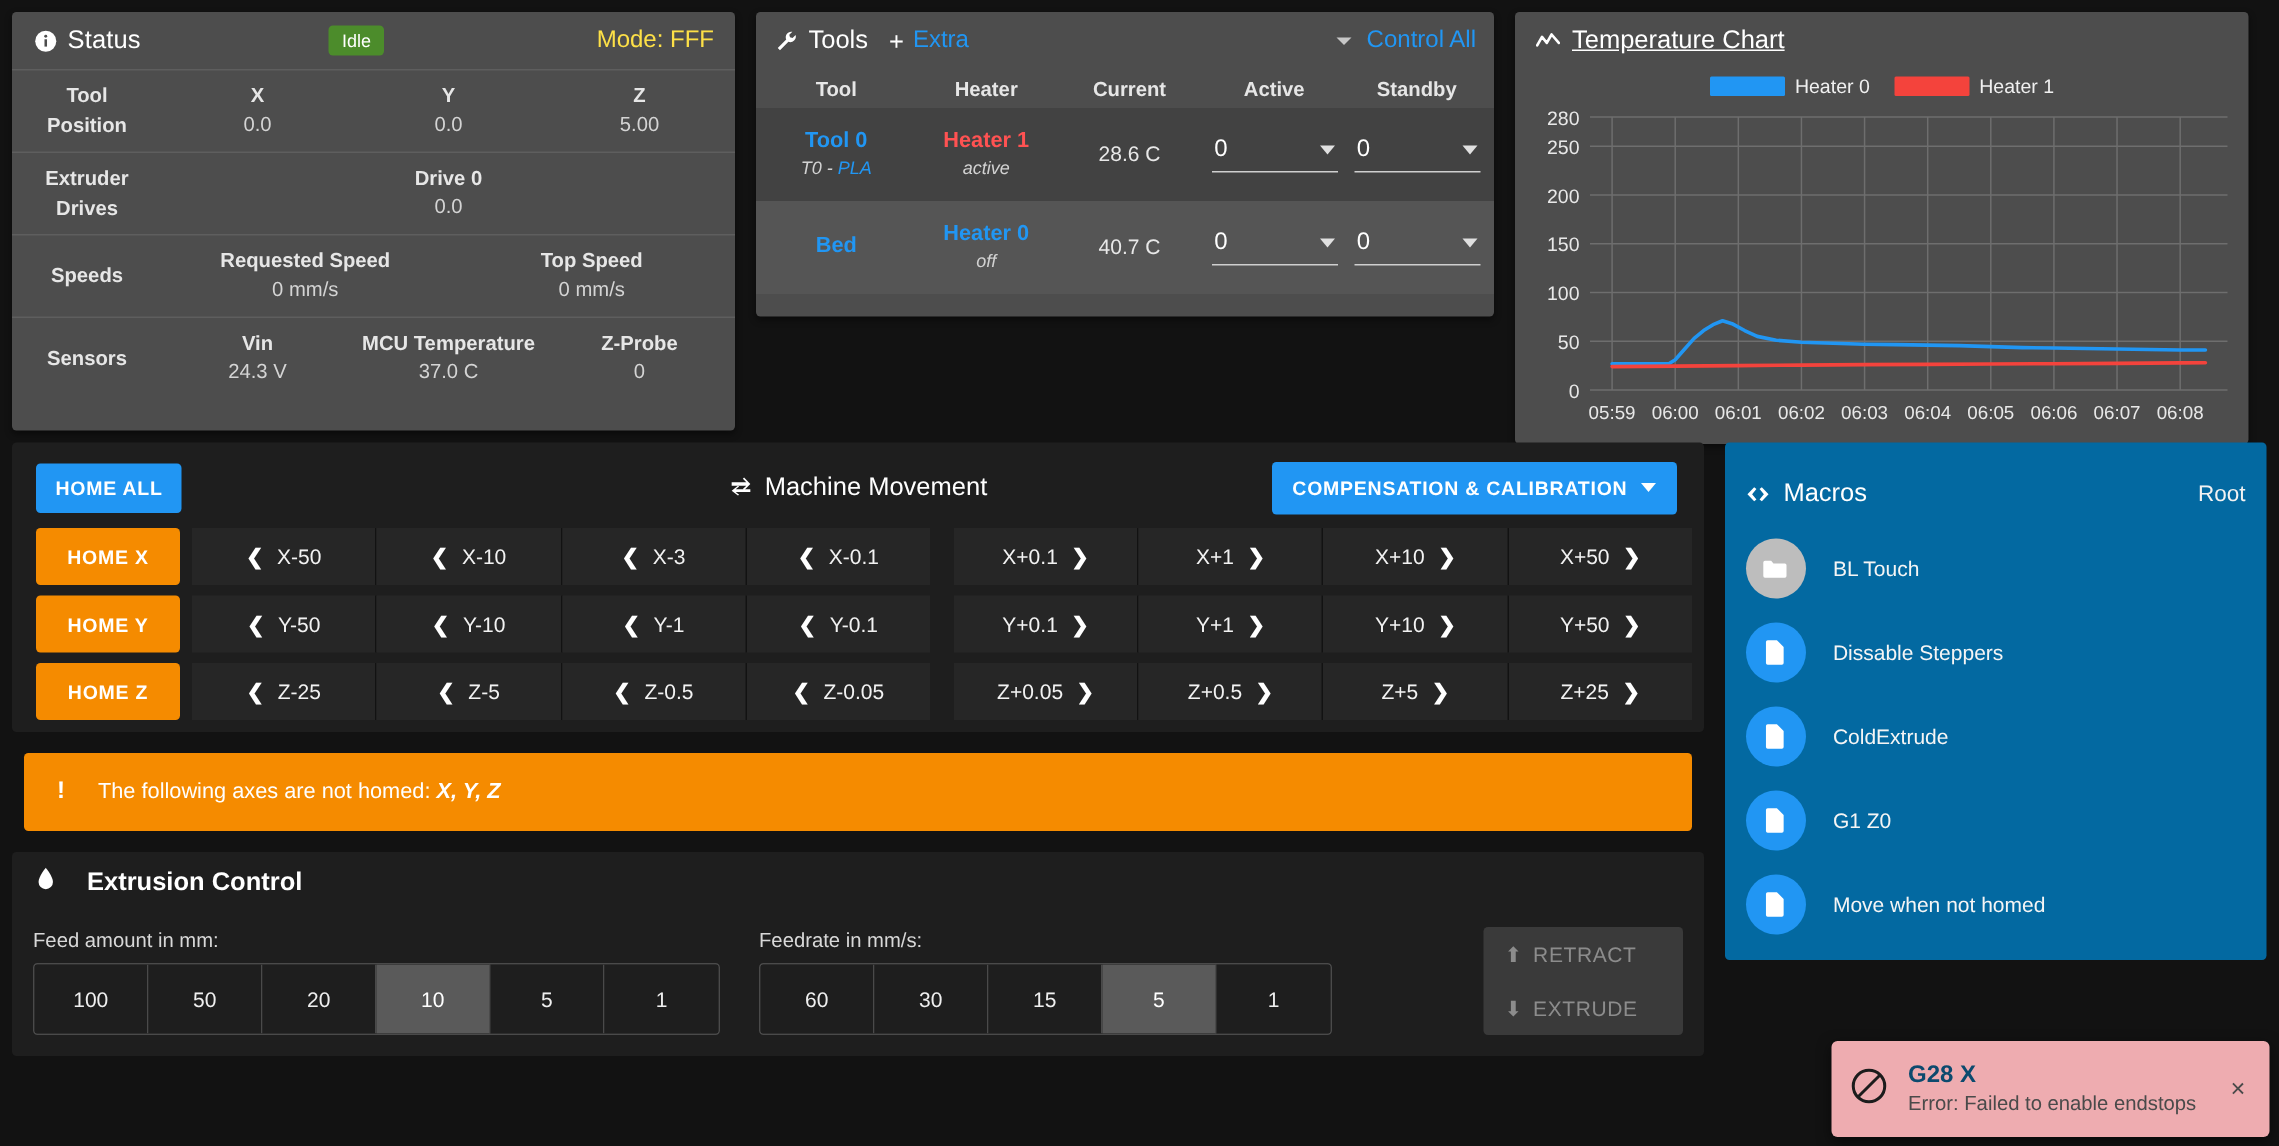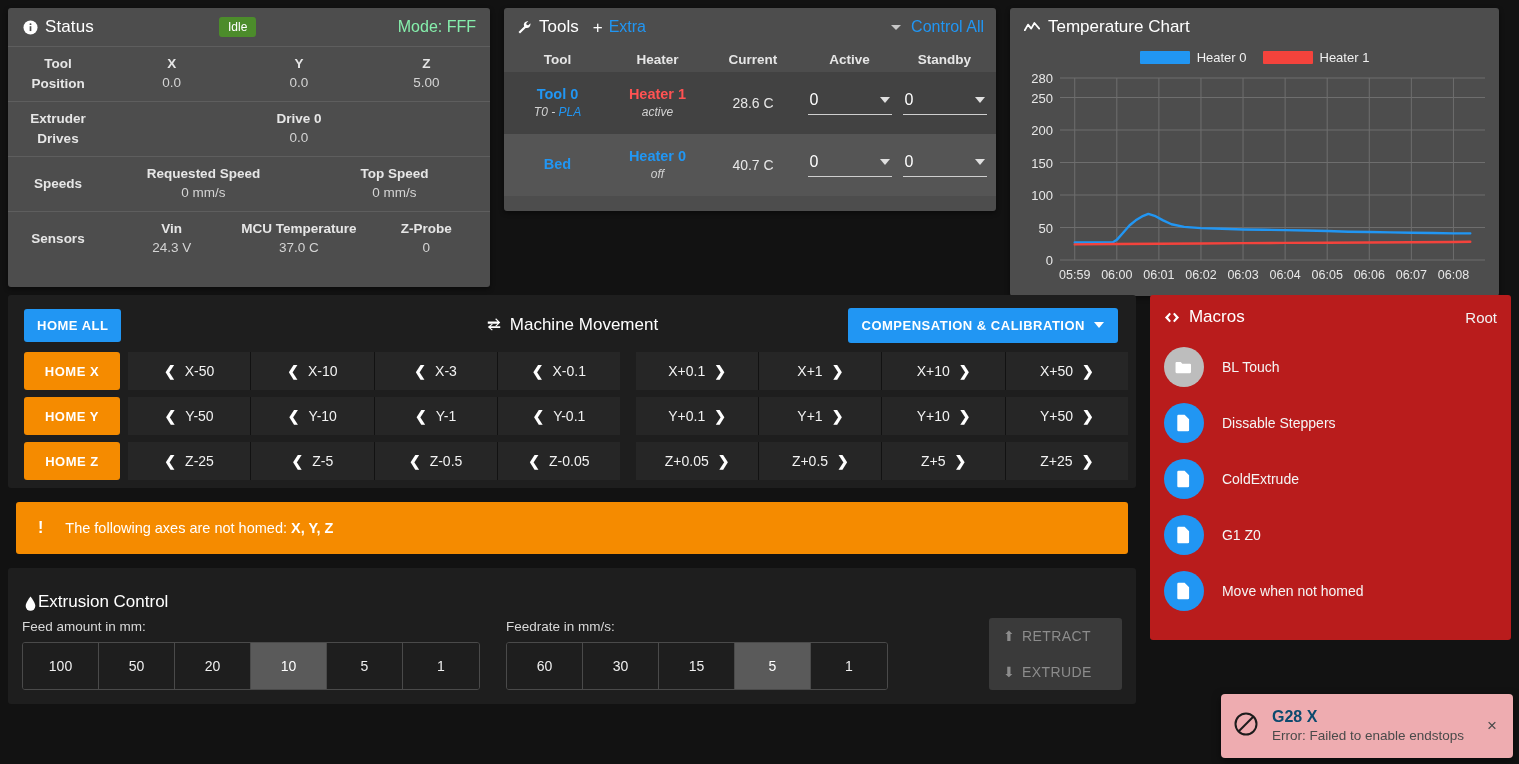--- a/index.html
+++ b/index.html
@@ -37,21 +37,21 @@
     width: 16px; height: 16px;
   }
   .ico svg { display: block; }
   .badge-idle {
     background: #4c8c2b; color: #fff;
     font-size: 12px; font-weight: 500;
     padding: 3px 9px; border-radius: 3px;
     position: absolute; left: 211px; top: 9px;
   }
   .mode-label {
-    margin-left: auto; font-size: 16px; color: #86efac;
+    margin-left: auto; font-size: 16px; color: #fde047;
   }
 
   .srow {
     display: flex; align-items: center;
     border-top: 1px solid #5e5e5e;
     min-height: 55px;
   }
   .srow:first-of-type { border-top: none; }
   .srow .rlabel {
     width: 100px; flex: none;
@@ -95,21 +95,21 @@
     width: 84px; margin: 0 auto;
     border-bottom: 1px solid #cfcfcf;
     display: flex; align-items: center; justify-content: space-between;
     padding: 0 2px 5px 2px;
   }
   .tinput span { font-size: 16px; color: #ffffff; }
   .dncaret { width: 0; height: 0; border-left: 5px solid transparent; border-right: 5px solid transparent; border-top: 6px solid #e0e0e0; }
 
   
   .chart-card { width: 489px; height: 288px; display: flex; flex-direction: column; }
-  .chart-head { height: 38px; padding: 0 14px; display: flex; align-items: center; }
+  .chart-head { height: 38px; padding: 0 14px; display: flex; align-items: center; text-decoration: underline; }
   .chart-head .title { font-size: 17px; display: flex; align-items: center; gap: 8px; }
   .legend { display: flex; justify-content: center; align-items: center; gap: 16px; height: 22px; }
   .lg-item { display: flex; align-items: center; gap: 7px; }
   .lg-swatch { width: 50px; height: 13px; border-radius: 1px; }
   .lg-text { font-size: 13px; color: #f0f0f0; }
   .plot-wrap { flex: 1; position: relative; margin: 2px 8px 4px 8px; }
   .plot-wrap svg { display: block; }
 
   
   .lower { display: flex; gap: 14px; padding: 0 8px; height: 455px; }
@@ -166,25 +166,25 @@
 
   
   .warn-bar {
     background: #f58b00; color: #fff;
     border-radius: 3px; height: 52px;
     display: flex; align-items: center; gap: 22px;
     padding: 0 22px; font-size: 14.5px;
     margin: 0 8px;
   }
   .warn-bar .excl { font-size: 16px; font-weight: bold; }
-  .warn-bar b { font-weight: bold; }
+  .warn-bar b { font-weight: bold; font-style: italic; }
 
   
   .extr-panel { background: #1e1e1e; border-radius: 3px; padding: 10px 14px 14px 14px; margin: 0 0 0 0; }
-  .extr-head { font-size: 17px; display: flex; align-items: flex-end; gap: 0; height: 34px; }
+  .extr-head { font-size: 17px; display: flex; align-items: flex-start; gap: 20px; height: 34px; font-weight: bold; }
   .extr-body { display: flex; align-items: flex-end; gap: 26px; margin-top: 6px; }
   .field-block .flabel { font-size: 13.5px; color: #d8d8d8; margin-bottom: 8px; }
   .seg-group { display: flex; border: 1px solid #4a4a4a; border-radius: 3px; overflow: hidden; }
   .seg {
     background: #1e1e1e; color: #efefef;
     border: none; border-right: 1px solid #4a4a4a;
     padding: 0 10px; height: 46px; min-width: 76px;
     font-size: 14px; font-family: inherit; cursor: pointer;
   }
   .seg:last-child { border-right: none; }
@@ -195,21 +195,21 @@
     display: flex; flex-direction: column; justify-content: center;
   }
   .re-btn {
     background: transparent; border: none; color: #8c8c8c;
     font-size: 14px; font-family: inherit; letter-spacing: .4px;
     height: 36px; display: flex; align-items: center; gap: 7px;
     padding-left: 14px; cursor: default;
   }
 
   
-  .macros-panel { background: #b91c1c; border-radius: 3px; height: 345px; padding: 0 0 8px 0; }
+  .macros-panel { background: #0369a1; border-radius: 3px; height: 345px; padding: 12px 0 8px 0; }
   .macros-head { display: flex; align-items: center; height: 44px; padding: 0 14px; }
   .macros-head .title { font-size: 17px; display: flex; align-items: center; gap: 9px; }
   .macros-head .root { margin-left: auto; font-size: 15px; color: #f2f2f2; }
   .macro-item { display: flex; align-items: center; gap: 18px; padding: 6px 14px; height: 56px; cursor: pointer; }
   .m-avatar { width: 40px; height: 40px; border-radius: 50%; display: flex; align-items: center; justify-content: center; flex: none; }
   .m-avatar.folder { background: #bdbdbd; }
   .m-avatar.file { background: #2196f3; }
   .m-name { font-size: 14px; color: #f5f5f5; font-weight: 500; }
 
   

